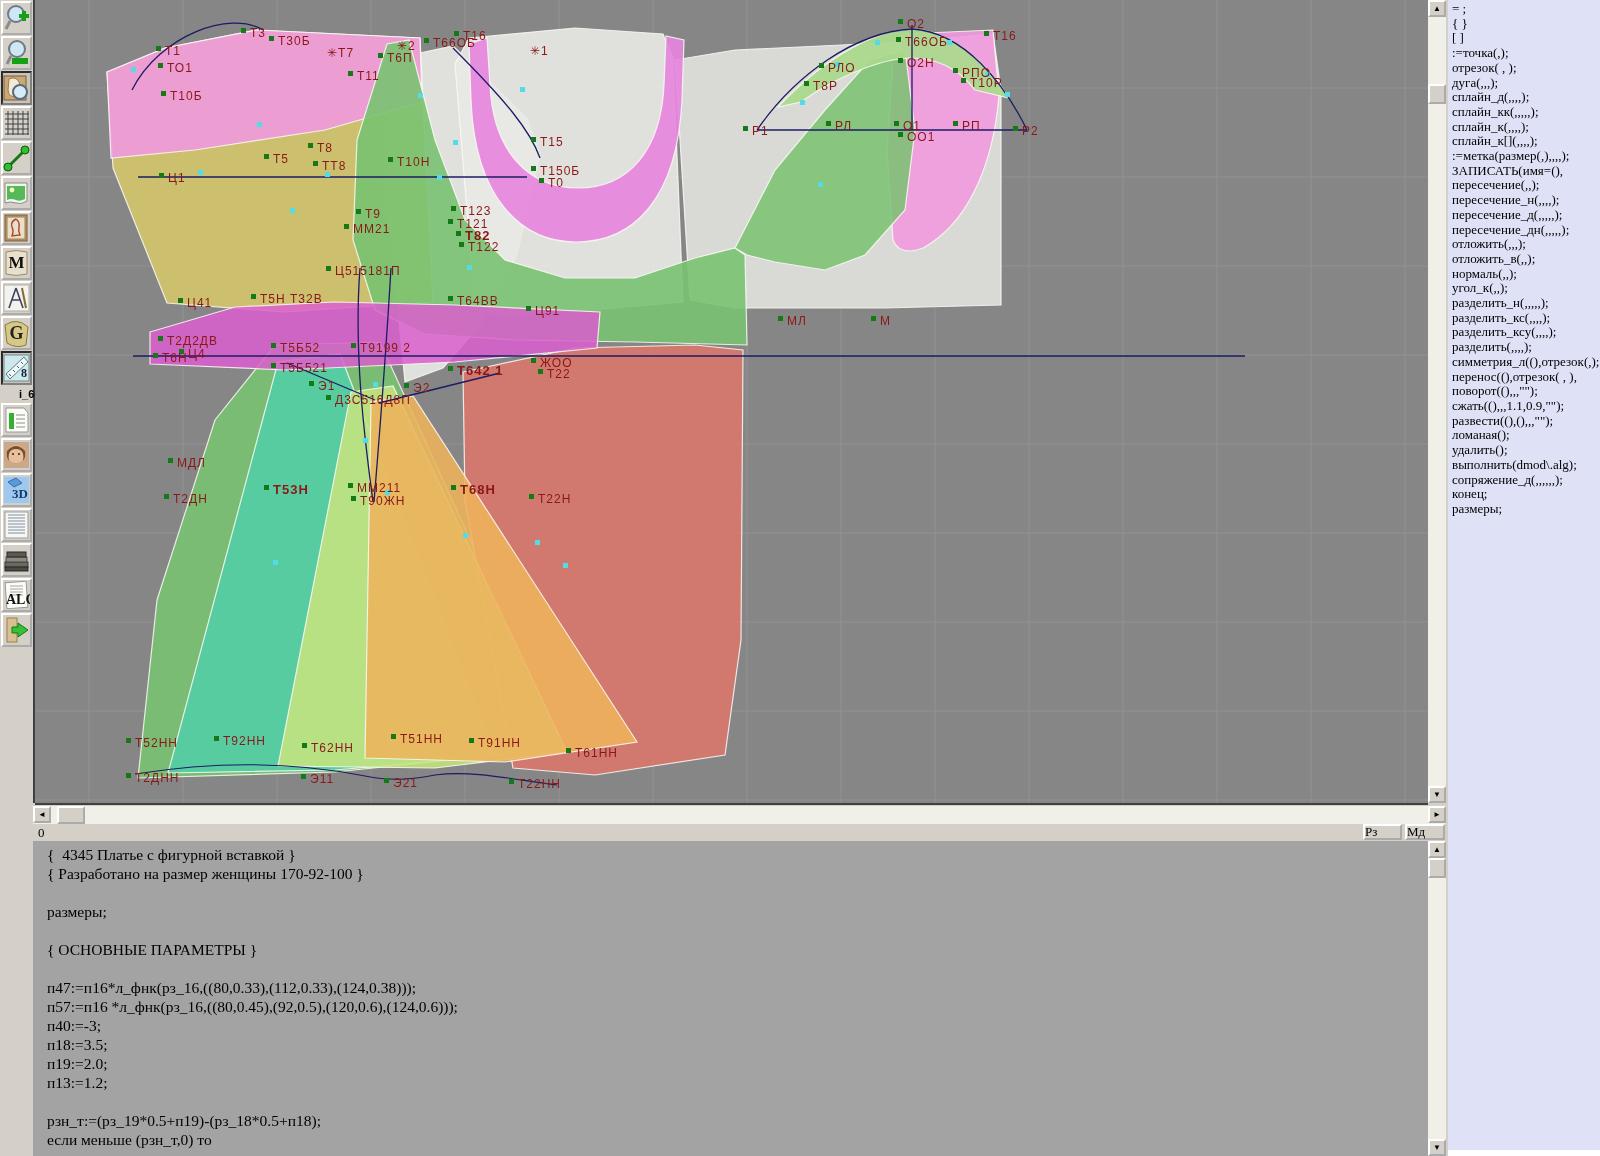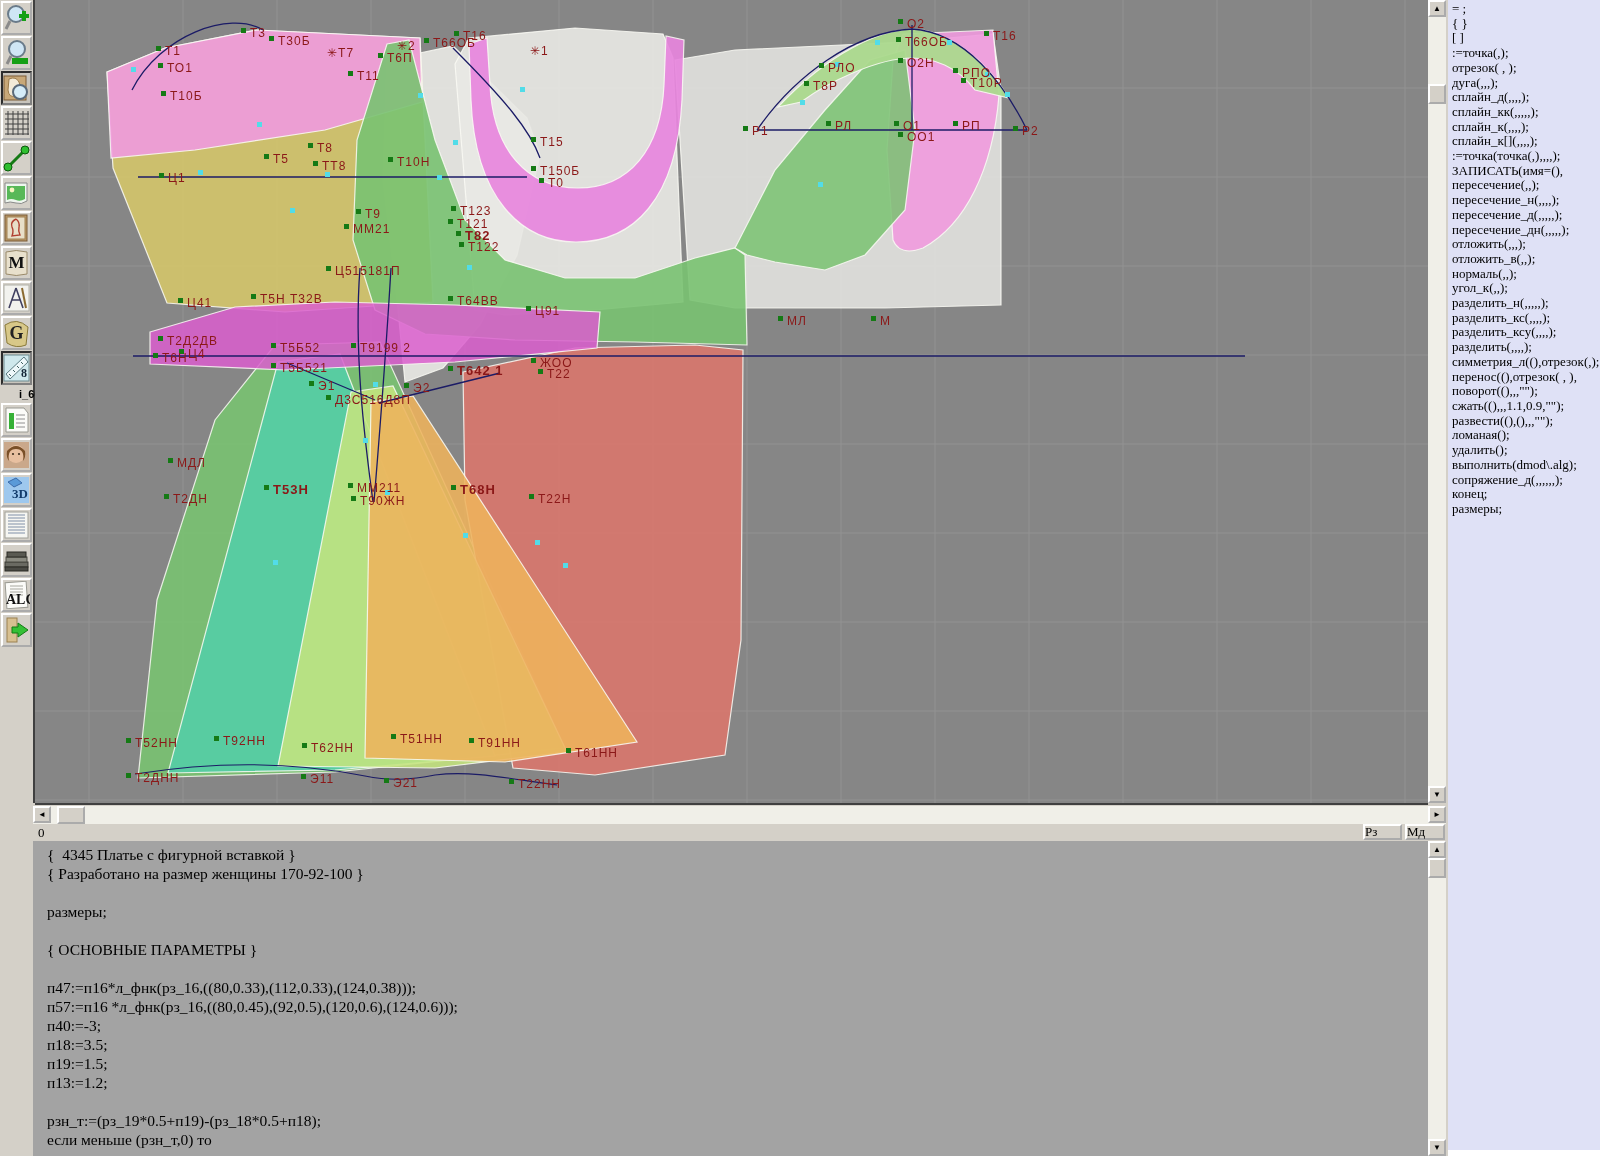--- a/index.html
+++ b/index.html
@@ -469,21 +469,21 @@
       <li>= ;</li>
       <li>{  }</li>
       <li>[  ]</li>
       <li>:=точка(,);</li>
       <li>отрезок( , );</li>
       <li>дуга(,,,);</li>
       <li>сплайн_д(,,,,);</li>
       <li>сплайн_кк(,,,,,);</li>
       <li>сплайн_к(,,,,);</li>
       <li>сплайн_к[](,,,,);</li>
-      <li>:=точка(точка(,),,,,);</li>
+      <li>:=метка(размер(,),,,,);</li>
       <li>ЗАПИСАТЬ(имя=(),</li>
       <li>пересечение(,,);</li>
       <li>пересечение_н(,,,,);</li>
       <li>пересечение_д(,,,,,);</li>
       <li>пересечение_дн(,,,,,);</li>
       <li>отложить(,,,);</li>
       <li>отложить_в(,,);</li>
       <li>нормаль(,,);</li>
       <li>угол_к(,,);</li>
       <li>разделить_н(,,,,,);</li>
@@ -524,21 +524,21 @@
       <div class="ln">{ Разработано на размер женщины 170-92-100 }</div>
       <div class="ln">&nbsp;</div>
       <div class="ln">размеры;</div>
       <div class="ln">&nbsp;</div>
       <div class="ln">{ ОСНОВНЫЕ ПАРАМЕТРЫ }</div>
       <div class="ln">&nbsp;</div>
       <div class="ln">п47:=п16*л_фнк(рз_16,((80,0.33),(112,0.33),(124,0.38)));</div>
       <div class="ln">п57:=п16 *л_фнк(рз_16,((80,0.45),(92,0.5),(120,0.6),(124,0.6)));</div>
       <div class="ln">п40:=-3;</div>
       <div class="ln">п18:=3.5;</div>
-      <div class="ln">п19:=1.5;</div>
+      <div class="ln">п19:=2.0;</div>
       <div class="ln">п13:=1.2;</div>
       <div class="ln">&nbsp;</div>
       <div class="ln">рзн_т:=(рз_19*0.5+п19)-(рз_18*0.5+п18);</div>
       <div class="ln">если меньше (рзн_т,0) то</div>
     </div>
 </div>
 <div class="sb" id="editor-vscroll" style="left:1428px;top:841px;width:18px;height:315px;">
   <div class="sb-btn" style="left:0;top:0;">▲</div>
   <div class="sb-thumb" style="left:0;top:17px;width:18px;height:20px;"></div>
   <div class="sb-btn" style="left:0;top:298px;">▼</div>

